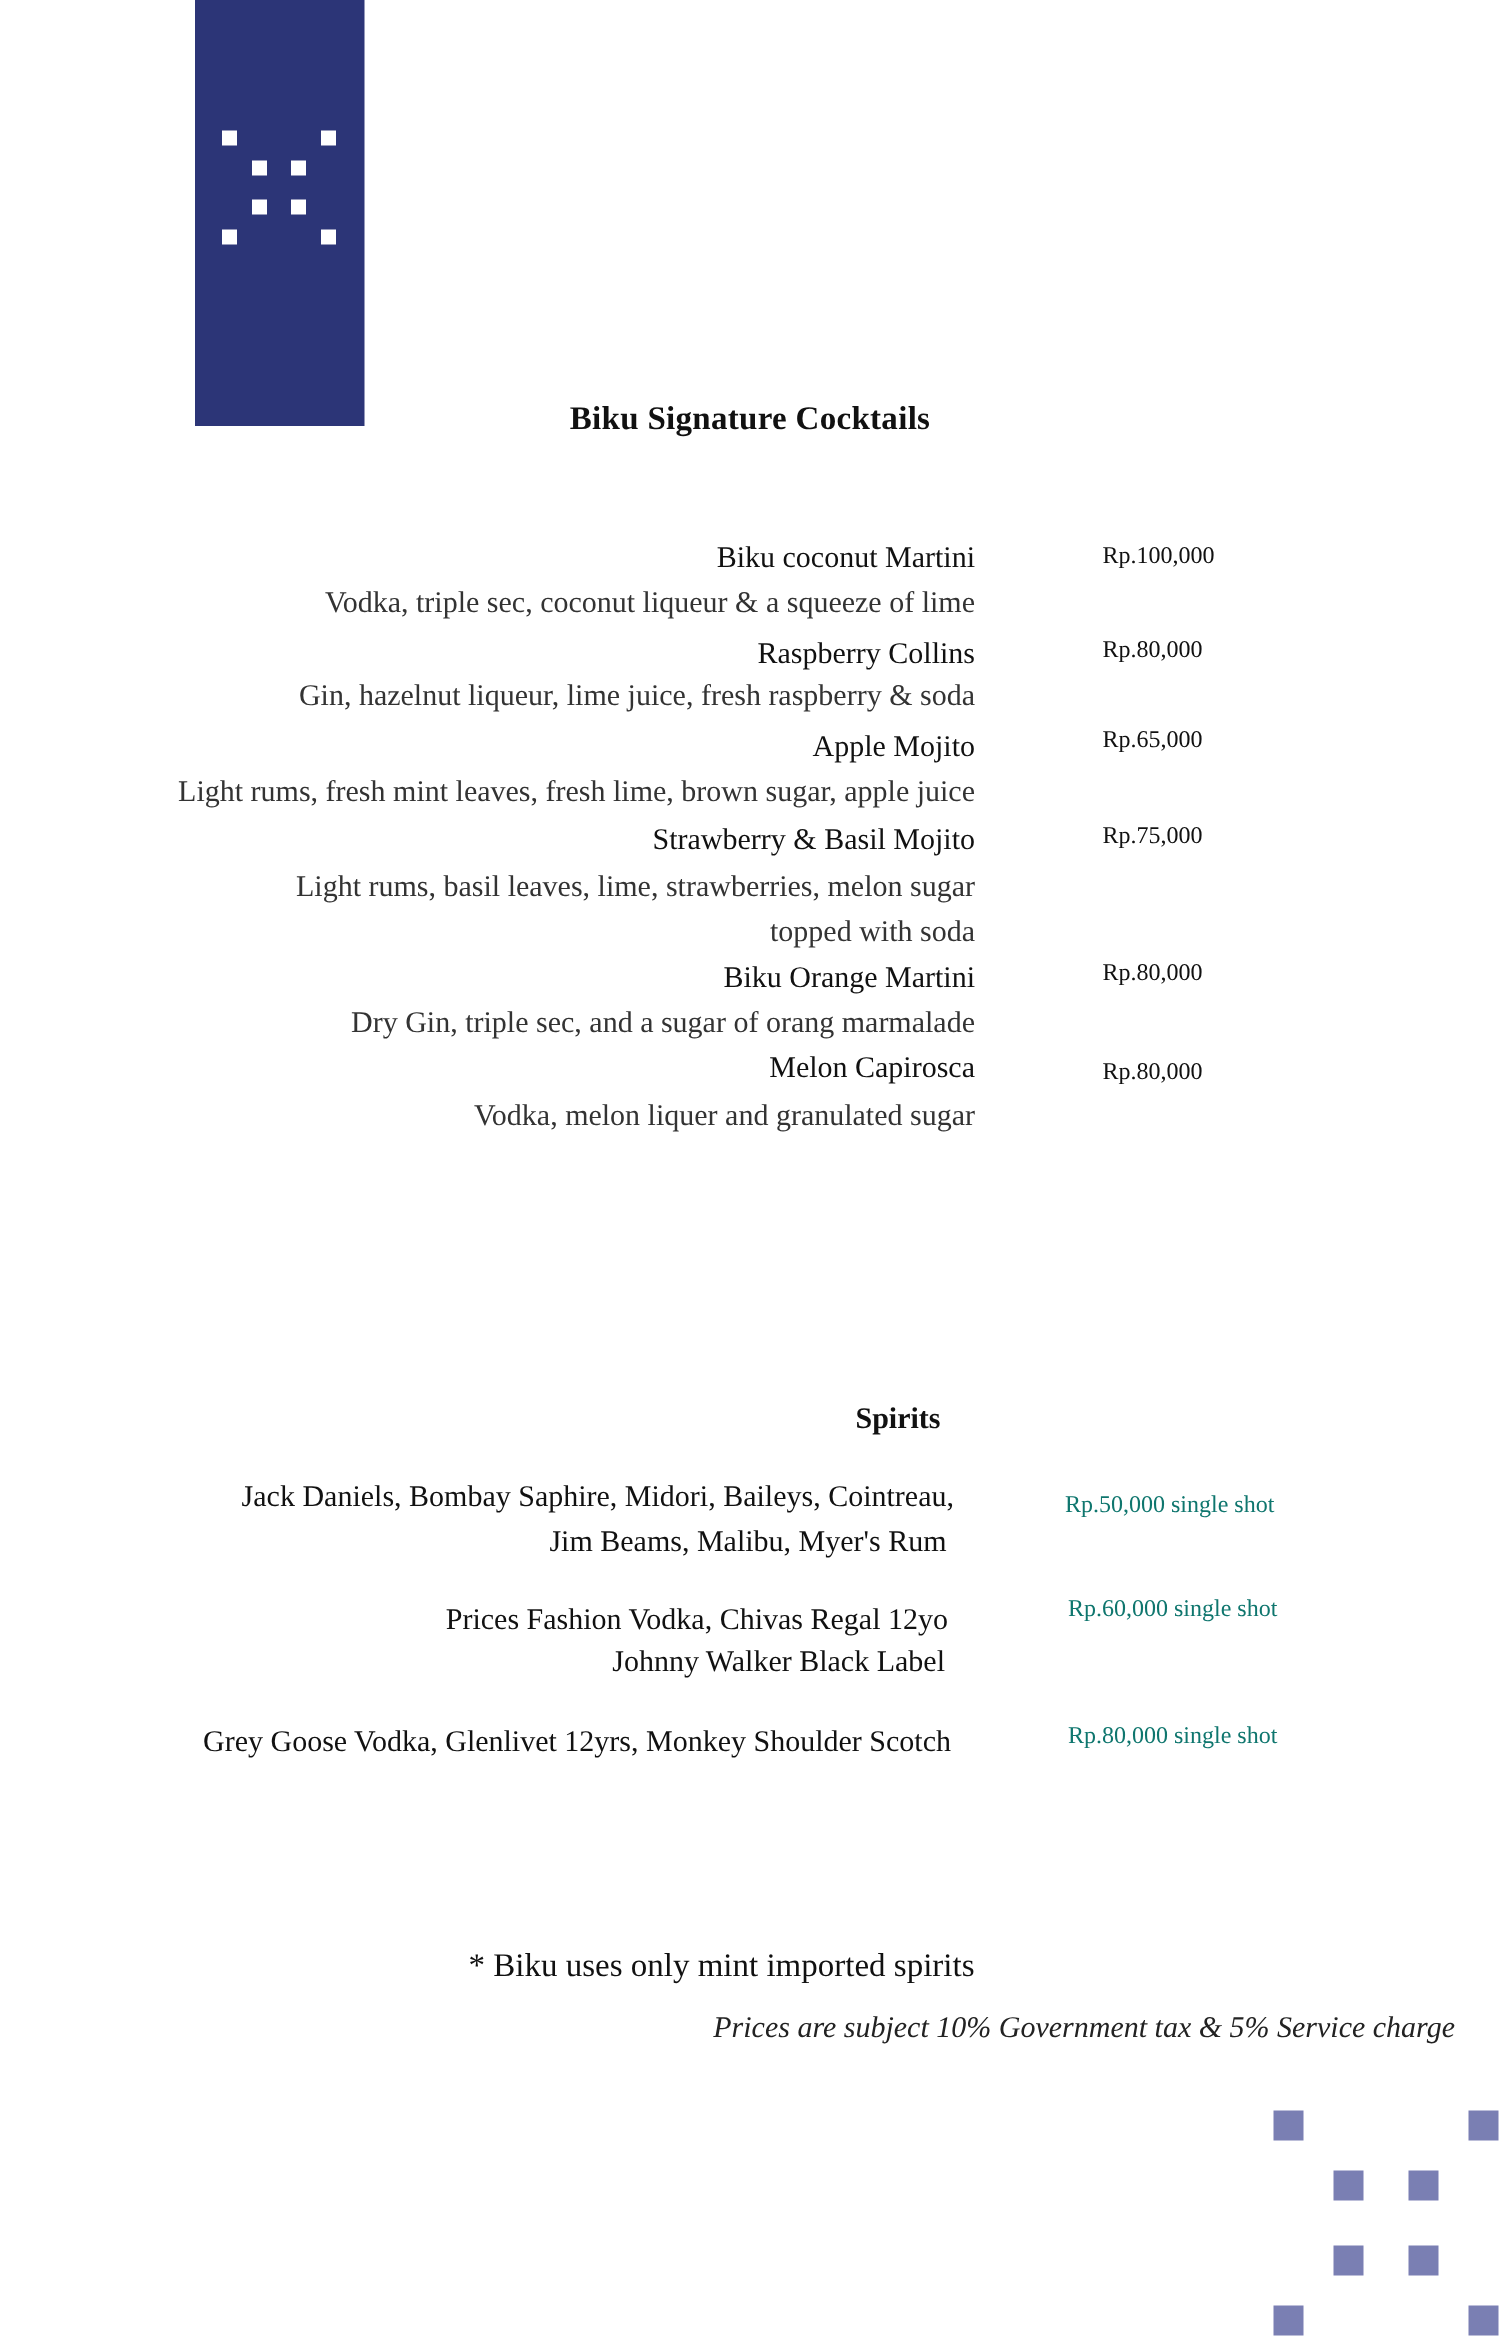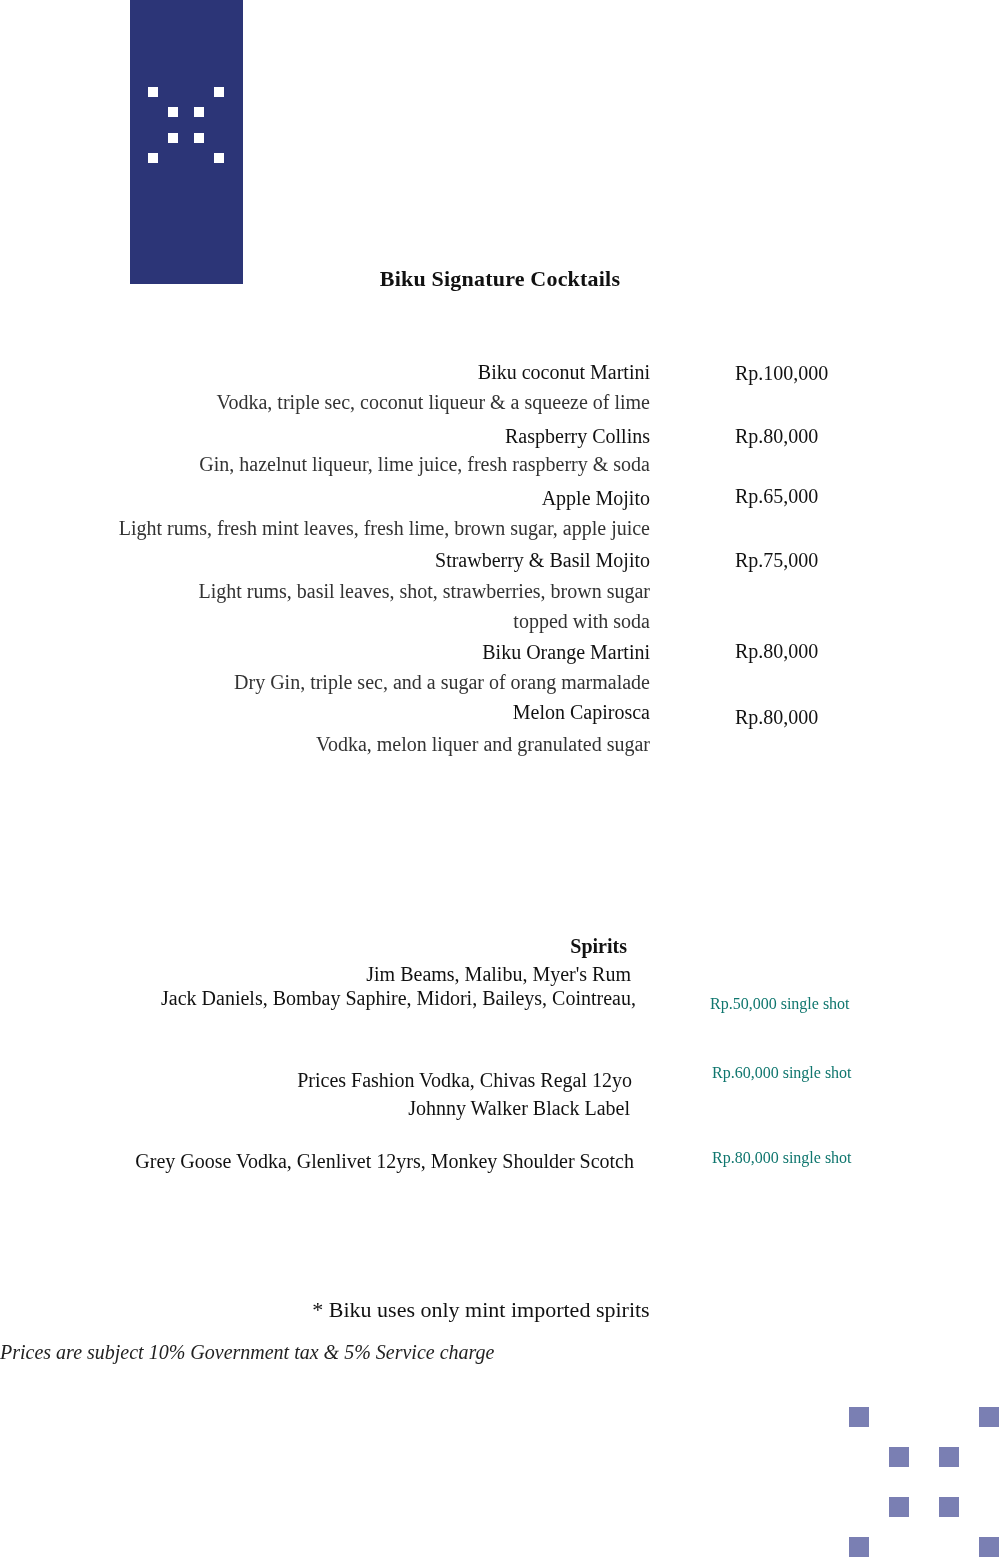--- a/index.html
+++ b/index.html
@@ -11,28 +11,28 @@
     .banner { position: absolute; left: 130px; top: 0; width: 113px; height: 284px; background: #2c3577; }
     .banner .sq { position: absolute; width: 10px; height: 10px; background: #ffffff; }
     .deco .sq { position: absolute; width: 20px; height: 20px; background: #7a7fb3; }
 
     .title { position: absolute; left: 330px; width: 340px; top: 266px; text-align: center;
       font-size: 22px; font-weight: bold; color: #111; letter-spacing: 0.2px; }
 
     .ck-name, .ck-desc { position: absolute; right: 350px; text-align: center; white-space: nowrap; }
     .ck-name { font-size: 20px; color: #111; }
     .ck-desc { font-size: 20px; color: #333; }
-    .ck-price { position: absolute; left: 735px; font-size: 20px; color: #111; white-space: nowrap; }
+    .ck-price { position: absolute; left: 735px; font-size: 16px; color: #111; white-space: nowrap; }
 
     .sp-title { position: absolute; right: 373px; top: 935px; font-size: 20px; font-weight: bold; color: #111; }
     .sp-line { position: absolute; right: 366px; font-size: 20px; color: #111; white-space: nowrap; }
     .sp-price { position: absolute; left: 710px; font-size: 16px; color: #0f766e; white-space: nowrap; }
 
     .note { position: absolute; left: 0; width: 962px; text-align: center; font-size: 22px; color: #111; top: 1297px; }
-    .tax { position: absolute; left: 0; width: 970px; text-align: left; font-size: 20px; font-style: italic; color: #222; top: 1341px; }
+    .tax { position: absolute; left: 0; width: 970px; text-align: right; font-size: 20px; font-style: italic; color: #222; top: 1341px; }
   </style>
 </head>
 <body>
 
 <div class="banner">
   <div>
     <div class="sq" style="left:18px;top:87px"></div>
     <div class="sq" style="left:84px;top:87px"></div>
     <div class="sq" style="left:38px;top:107px"></div>
     <div class="sq" style="left:64px;top:107px"></div>
@@ -56,42 +56,42 @@
     <div class="ck-desc" style="top:453px">Gin, hazelnut liqueur, lime juice, fresh raspberry &amp; soda</div>
     <div class="ck-price" style="top:425px">Rp.80,000</div>
   </div>
   <div>
     <div class="ck-name" style="top:487px">Apple Mojito</div>
     <div class="ck-desc" style="top:517px">Light rums, fresh mint leaves, fresh lime, brown sugar, apple juice</div>
     <div class="ck-price" style="top:485px">Rp.65,000</div>
   </div>
   <div>
     <div class="ck-name" style="top:549px">Strawberry &amp; Basil Mojito</div>
-    <div class="ck-desc" style="top:580px">Light rums, basil leaves, shot, strawberries, brown sugar</div>
+    <div class="ck-desc" style="top:580px">Light rums, basil leaves, lime, strawberries, melon sugar</div>
     <div class="ck-desc" style="top:610px">topped with soda</div>
     <div class="ck-price" style="top:549px">Rp.75,000</div>
   </div>
   <div>
     <div class="ck-name" style="top:641px">Biku Orange Martini</div>
     <div class="ck-desc" style="top:671px">Dry Gin, triple sec, and a sugar of orang marmalade</div>
     <div class="ck-price" style="top:640px">Rp.80,000</div>
   </div>
   <div>
     <div class="ck-name" style="top:701px">Melon Capirosca</div>
     <div class="ck-desc" style="top:733px">Vodka, melon liquer and granulated sugar</div>
     <div class="ck-price" style="top:706px">Rp.80,000</div>
   </div>
 </div>
 
 <div>
   <div class="sp-title">Spirits</div>
 
   <div>
     <div class="sp-line" style="top:987px; right:364px">Jack Daniels, Bombay Saphire, Midori, Baileys, Cointreau,</div>
-    <div class="sp-line" style="top:963px; right:369px">Jim Beams, Malibu, Myer's Rum</div>
+    <div class="sp-line" style="top:1017px; right:369px">Jim Beams, Malibu, Myer's Rum</div>
     <div class="sp-price" style="top:995px">Rp.50,000 single shot</div>
   </div>
 
   <div>
     <div class="sp-line" style="top:1069px; right:368px">Prices Fashion Vodka, Chivas Regal 12yo</div>
     <div class="sp-line" style="top:1097px; right:370px">Johnny Walker Black Label</div>
     <div class="sp-price" style="top:1064px; left:712px">Rp.60,000 single shot</div>
   </div>
 
   <div>

